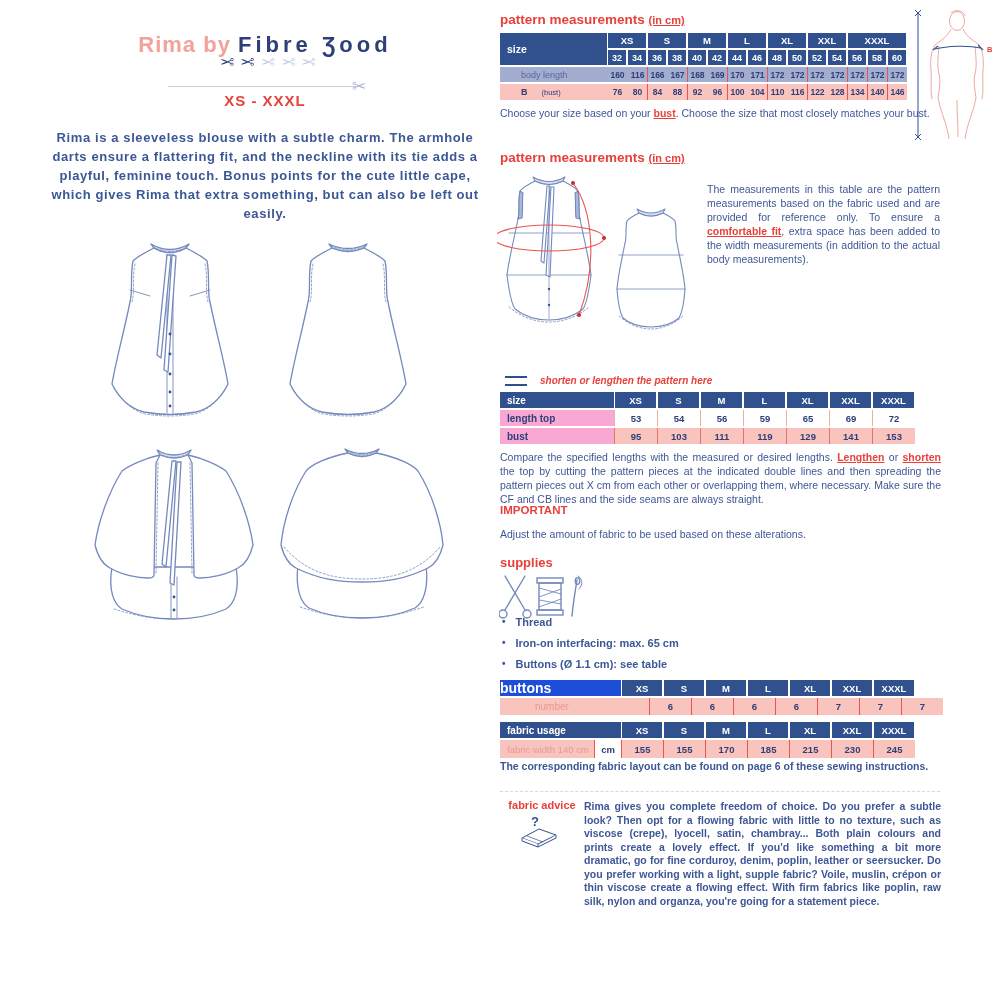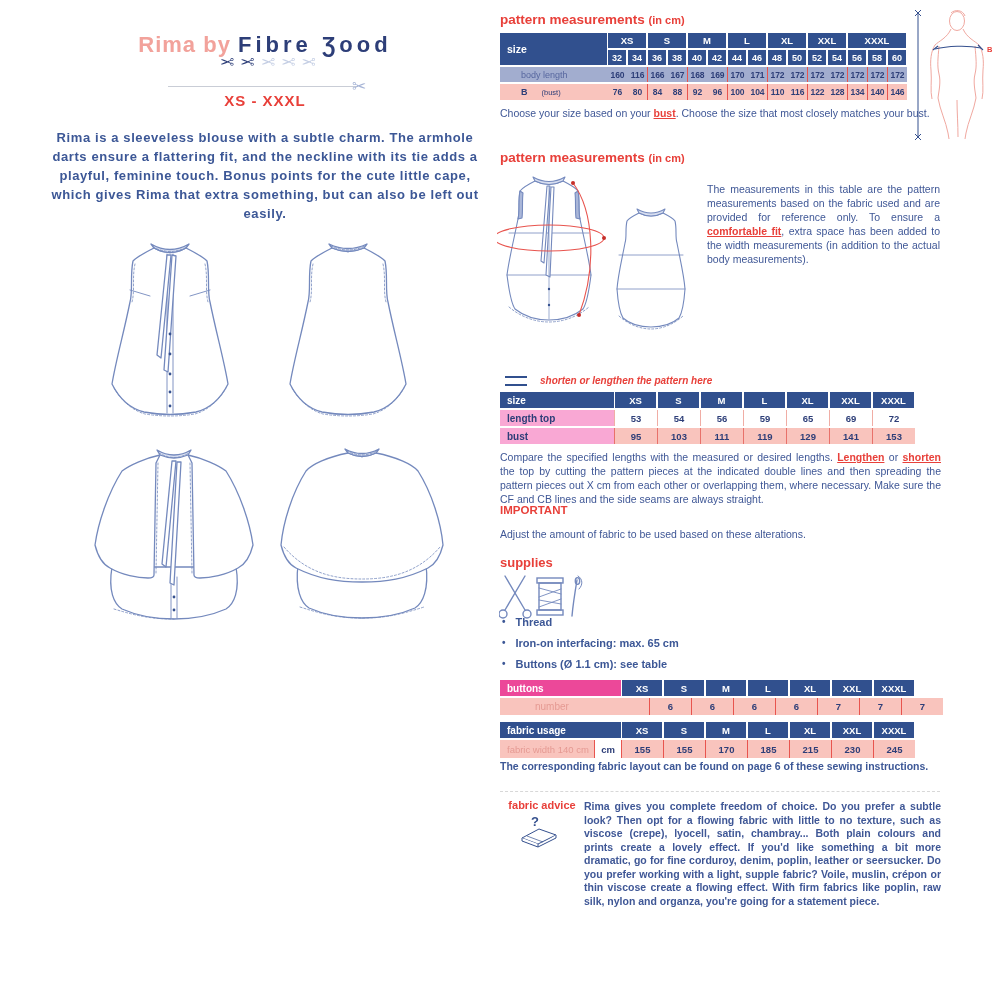--- a/index.html
+++ b/index.html
@@ -16,21 +16,21 @@
   .scis-row .light{color:#c4cee4;}
   .flip{display:inline-block;transform:scaleX(-1);}
   .hr-line{left:168px;top:86px;width:190px;border-top:1.5px solid #c9cdd6;}
   .hr-scis{left:352px;top:76px;font-size:17px;color:#a6b4d6;}
   .size-range{left:50px;top:92px;width:430px;text-align:center;color:#e8403a;font-weight:bold;font-size:15px;letter-spacing:1px;}
   .descr{left:45px;top:128px;width:440px;text-align:center;font-size:13px;line-height:19px;
          letter-spacing:0.6px;font-weight:bold;color:#3c5796;}
 
   
   .h-red{color:#e8403a;font-weight:bold;font-size:13.5px;}
-  .h-red .suffix{font-size:11px;font-weight:bold;}
+  .h-red .suffix{font-size:11px;font-weight:bold;text-decoration:underline;}
   .red-bold{color:#e8403a;font-weight:bold;font-size:11.5px;}
   .body-txt{font-size:10.5px;line-height:14px;color:#3f5796;}
   .just{text-align:justify;}
   .rlink{color:#e8403a;font-weight:bold;text-decoration:underline;}
 
   
   .grid{display:grid;}
   .t1-head{grid-template-columns:107px repeat(15,20px);grid-template-rows:15px 15px;row-gap:2px;}
   .t1-head .lab{grid-row:1/3;grid-column:1;background:#31508e;color:#fff;display:flex;align-items:center;
                 padding-left:7px;font-size:10.5px;font-weight:bold;}
@@ -58,22 +58,22 @@
                 display:flex;align-items:center;justify-content:center;}
   .t2-row{grid-template-columns:114px repeat(7,43px);margin-top:2px;height:16px;}
   .t2-row .lab{background:#f9a8d4;display:flex;align-items:center;padding-left:7px;font-size:10px;
                font-weight:bold;color:#2d3e78;}
   .t2-row span{display:flex;align-items:center;justify-content:center;font-size:9.5px;font-weight:bold;
                color:#2d3e78;border-left:1px solid #f0ada5;box-sizing:border-box;}
   .t2-white span{background:#fff;}
   .t2-pink span{background:#f9c4bd;border-left-color:#e8716a;}
 
   .tb-head{grid-template-columns:121px repeat(7,42px);height:16px;}
-  .tb-head .lab{background:#ec4899;color:#fff;display:flex;align-items:center;padding-left:7px;
-                font-size:10px;font-weight:bold;}
+  .tb-head .lab{background:#1d4ed8;color:#fff;display:flex;align-items:center;
+                font-size:14px;font-weight:bold;}
   .tb-head span{background:#31508e;color:#fff;margin:0 1px;font-size:9.5px;font-weight:bold;
                 display:flex;align-items:center;justify-content:center;}
   .tb-row{grid-template-columns:121px repeat(7,42px);margin-top:2px;height:17px;background:#f9c4bd;padding-left:28px;}
   .tb-row .lab{display:flex;align-items:center;padding-left:7px;font-size:10px;color:#e59a93;}
   .tb-row span{display:flex;align-items:center;justify-content:center;font-size:9.5px;font-weight:bold;
                color:#2d3e78;border-left:1px solid #e8544e;box-sizing:border-box;}
 
   .tf-head{grid-template-columns:121px repeat(7,42px);height:16px;}
   .tf-head .lab{background:#31508e;color:#fff;display:flex;align-items:center;padding-left:7px;
                 font-size:10px;font-weight:bold;}

